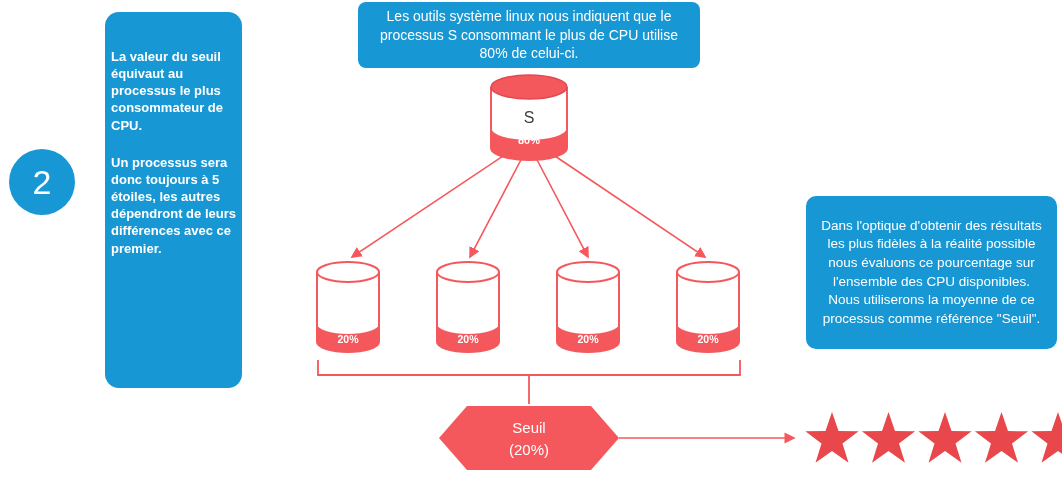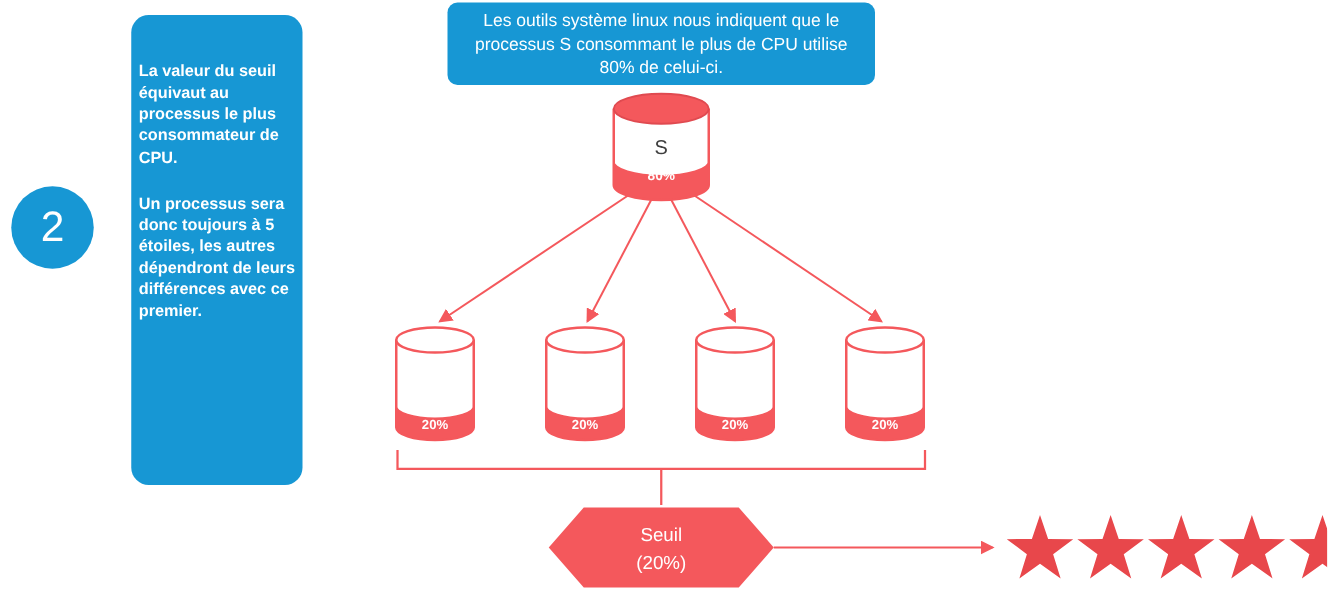--- a/index.html
+++ b/index.html
@@ -61,20 +61,23 @@
 
   <div class="left-panel">
     <p class="bold">La valeur du seuil équivaut au processus le plus consommateur de CPU.</p>
     <p>Un processus sera donc toujours à 5 étoiles, les autres dépendront de leurs différences avec ce premier.</p>
   </div>
 
   <div class="top-callout">
     <span>Les outils système linux nous indiquent que le processus S consommant le plus de CPU utilise 80% de celui-ci.</span>
   </div>
 
+  <div class="right-panel">
+    <span>Dans l'optique d'obtenir des résultats les plus fidèles à la réalité possible nous évaluons ce pourcentage sur l'ensemble des CPU disponibles. Nous utiliserons la moyenne de ce processus comme référence "Seuil".</span>
+  </div>
 
   <svg class="diagram" width="1062" height="485" viewBox="0 0 1062 485">
     <defs>
       <marker id="ah" viewBox="0 0 10 10" refX="8.5" refY="5" markerWidth="7" markerHeight="7" orient="auto">
         <path d="M0,0 L10,5 L0,10 Z" fill="#F4585C"></path>
       </marker>
     </defs>
 
     <g>
       <line class="arrow" x1="512" y1="150" x2="352" y2="257" marker-end="url(#ah)"></line>

